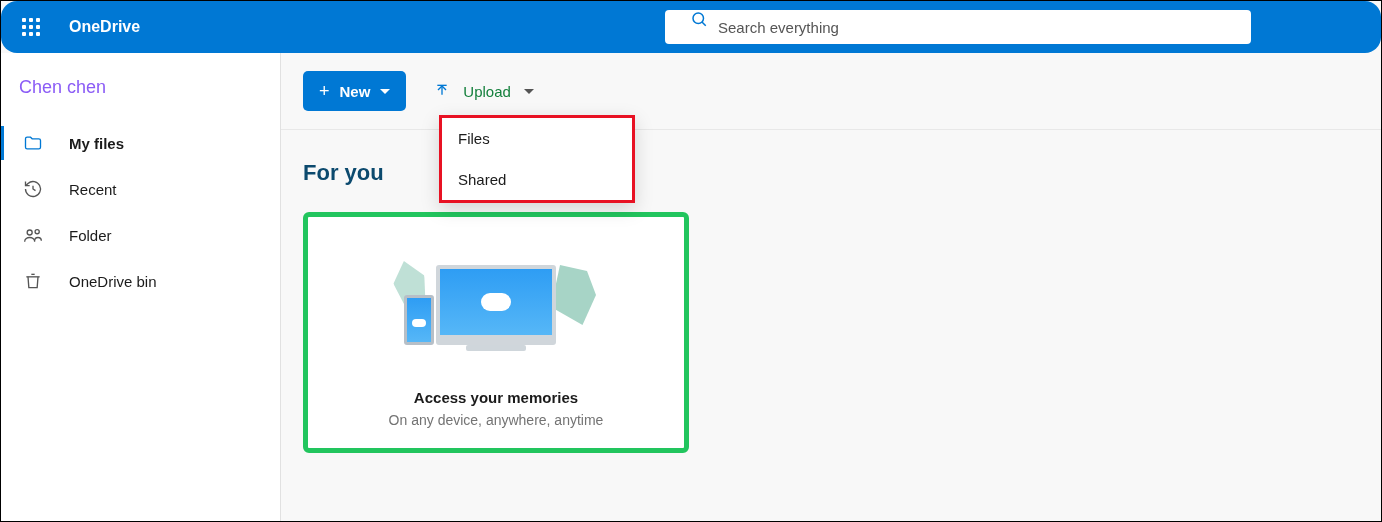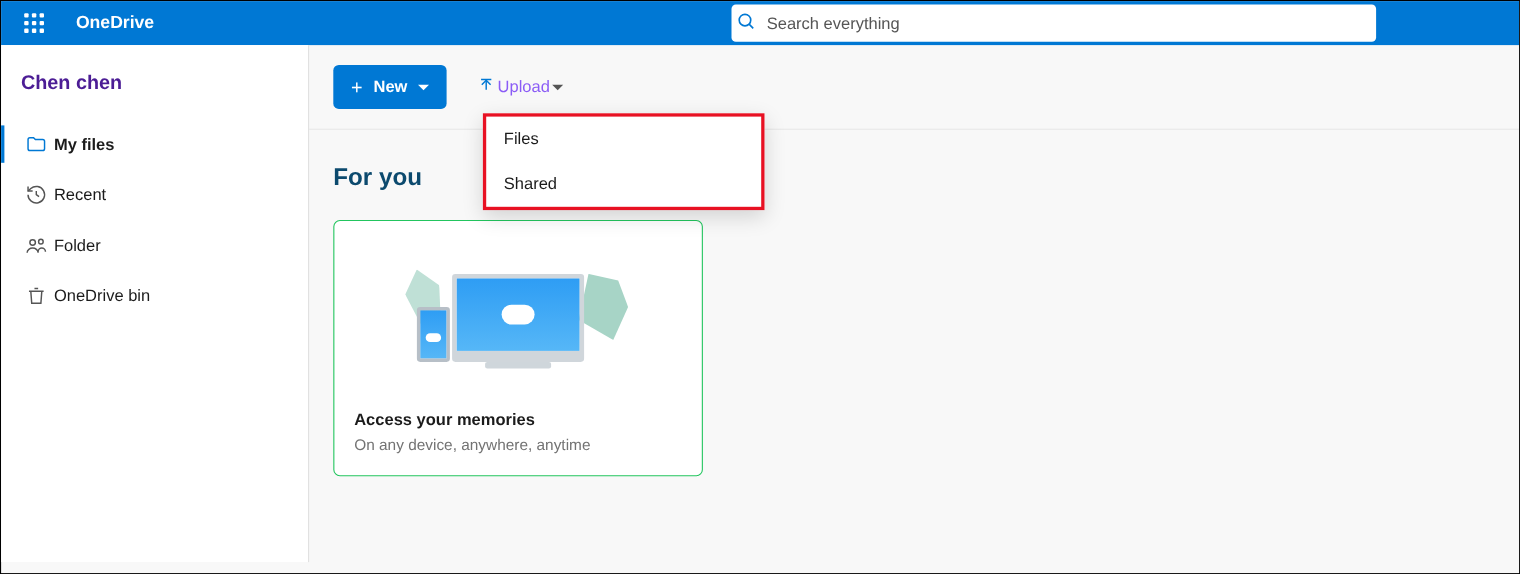--- a/index.html
+++ b/index.html
@@ -10,25 +10,26 @@
     }
     body {
       width: 1382px;
       height: 522px;
       overflow: hidden;
       background: #f8f8f8;
       border: 1px solid #000;
     }
     
     .topbar {
-      height: 40px;
+      height: 52px;
       background: #0078d4;
       display: flex;
       align-items: center;
       padding: 0 10px;
+      border-radius: 16px;
     }
     .waffle {
       width: 40px;
       height: 40px;
       display: flex;
       align-items: center;
       justify-content: center;
       cursor: pointer;
     }
     .waffle-grid {
@@ -52,22 +53,21 @@
     .search-wrap {
       margin-left: auto;
       margin-right: 120px;
     }
     .search-box {
       width: 586px;
       height: 34px;
       background: #fff;
       border-radius: 4px;
       display: flex;
-      align-items: center;
-      padding: 0 4px;
+      padding: 0 25px;
       margin-left: 27px;
     }
     .search-box input {
       border: none;
       outline: none;
       font-size: 15px;
       flex: 1;
       margin-left: 10px;
       color: #333;
     }
@@ -80,35 +80,35 @@
     }
     
     .sidebar {
       width: 280px;
       background: #fff;
       border-right: 1px solid #e1e1e1;
       padding-top: 18px;
     }
     .user-name {
       font-size: 18px;
-      font-weight: 700;
+      font-weight: 400;
       padding: 6px 18px 22px 18px;
-      color: #4c1d95;
+      color: #8b5cf6;
     }
     .nav {
       list-style: none;
     }
     .nav-item {
       display: flex;
       align-items: center;
       padding: 13px 18px 13px 22px;
       font-size: 15px;
       color: #1b1b1b;
       cursor: pointer;
-      gap: 6px;
+      gap: 26px;
       position: relative;
     }
     .nav-item.active {
       font-weight: 700;
     }
     .nav-item.active::before {
       content: "";
       position: absolute;
       left: 0;
       top: 6px;
@@ -164,34 +164,34 @@
       border-top: 5px solid currentColor;
     }
     .btn-upload {
       background: transparent;
       border: none;
       height: 40px;
       padding: 0 10px;
       font-size: 15px;
       display: inline-flex;
       align-items: center;
-      gap: 2px;
+      gap: 13px;
       cursor: pointer;
-      color: #8b5cf6;
+      color: #15803d;
       text-align: center;
     }
     .upload-icon {
       color: #0078d4;
     }
     
     .dropdown {
       position: absolute;
       top: 62px;
       left: 158px;
-      width: 256px;
+      width: 196px;
       background: #fff;
       border: 3px solid #e81123;
       box-shadow: 0 6px 18px rgba(0,0,0,0.15);
       z-index: 10;
     }
     .dropdown-item {
       padding: 12px 16px;
       font-size: 15px;
       cursor: pointer;
       color: #1b1b1b;
@@ -199,25 +199,26 @@
     .section {
       padding: 30px 22px 0 22px;
     }
     .section-title {
       font-size: 22px;
       font-weight: 700;
       color: #0c4a6e;
       margin-bottom: 26px;
     }
     .card {
-      width: 336px;
-      border: 1px solid #22c55e;
+      width: 386px;
+      border: 5px solid #22c55e;
       border-radius: 6px;
       background: #fff;
       padding: 18px 18px 20px 18px;
+      text-align: center;
     }
     .illus {
       width: 100%;
       height: 140px;
       display: flex;
       align-items: center;
       justify-content: center;
       margin-bottom: 14px;
       position: relative;
     }

